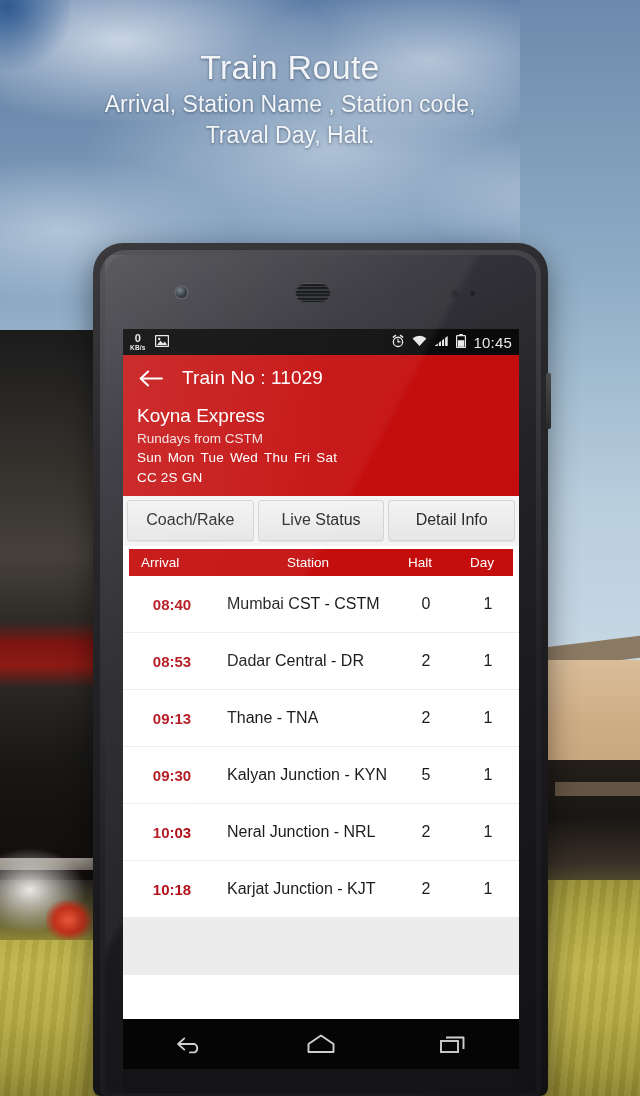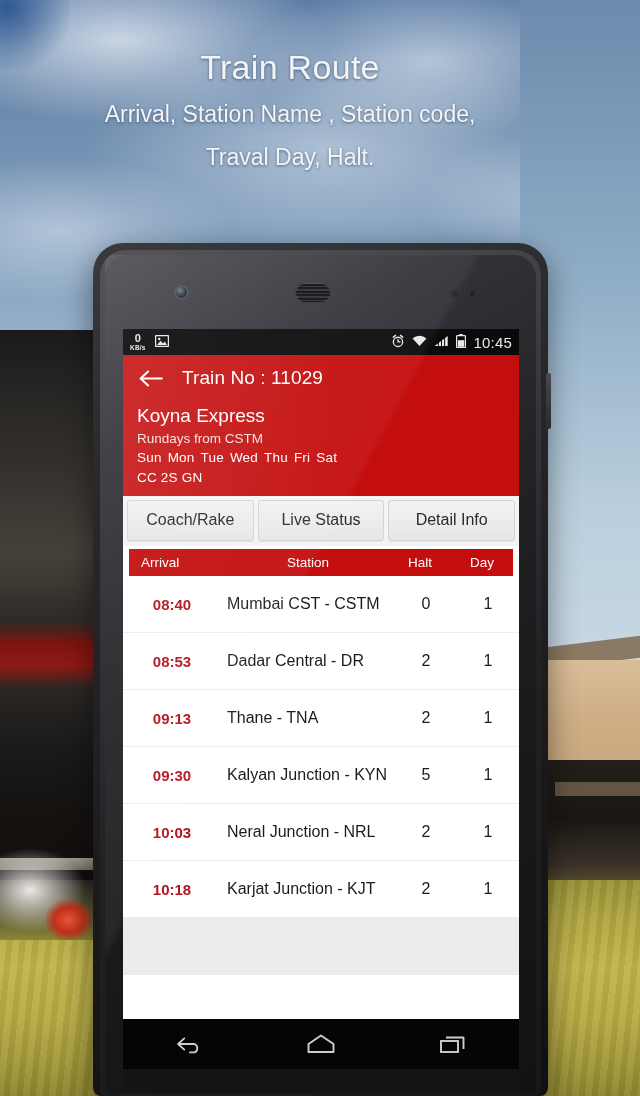--- a/index.html
+++ b/index.html
@@ -85,21 +85,21 @@
 
   
   #title-block{
     position:absolute; left:0; top:46px; width:580px; text-align:center;
     color:#f2f5f8; text-shadow:0 1px 3px rgba(20,35,55,.55);
   }
   #title-block .h1{
     font-size:34px; font-weight:400; letter-spacing:.3px; line-height:42px;
   }
   #title-block .h2{
-    font-size:23px; font-weight:400; line-height:31px; margin-top:11px;
+    font-size:23px; font-weight:400; line-height:31px; margin-top:1px;
   }
 
   
   #phone{
     position:absolute; left:93px; top:243px; width:455px; height:853px;
     border-radius:30px 30px 8px 8px;
     background:linear-gradient(160deg,#3b3b3d 0%,#2a2a2c 22%,#202022 50%,#161618 78%,#111113 100%);
     box-shadow:0 10px 30px rgba(0,0,0,.45);
     padding:0;
   }
@@ -248,21 +248,21 @@
   </div>
   <div class="field"></div>
   <div class="field-left-dark"></div>
   <div class="steam"></div>
   <div class="flame"></div>
 </div>
 
 <div id="title-block">
   <div class="h1">Train Route</div>
   <div class="h2">Arrival, Station Name , Station code,</div>
-  <div class="h2" style="margin-top:12px">Traval Day, Halt.</div>
+  <div class="h2" style="margin-top:0">Traval Day, Halt.</div>
 </div>
 
 <div id="phone">
   <div class="btn-power"></div>
   <div id="phone-inner">
     <div id="phone-face">
 
       <div id="bezel-top">
         <div class="cam"></div>
         <div class="speaker"></div>

